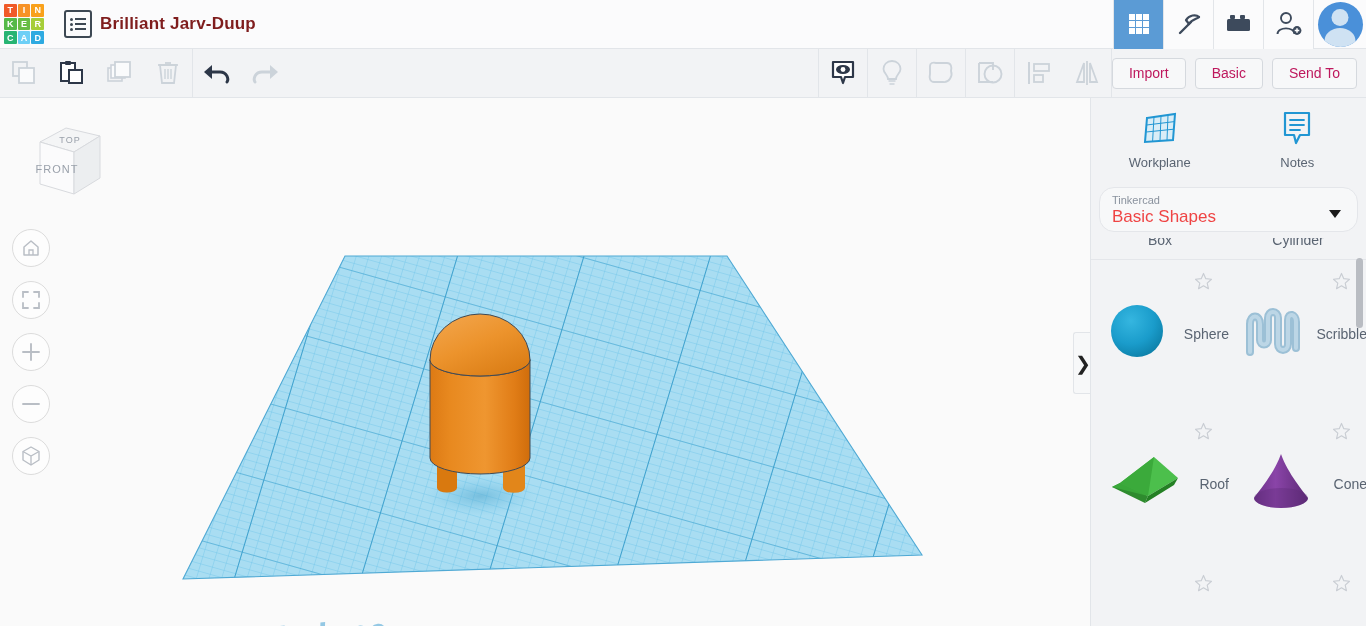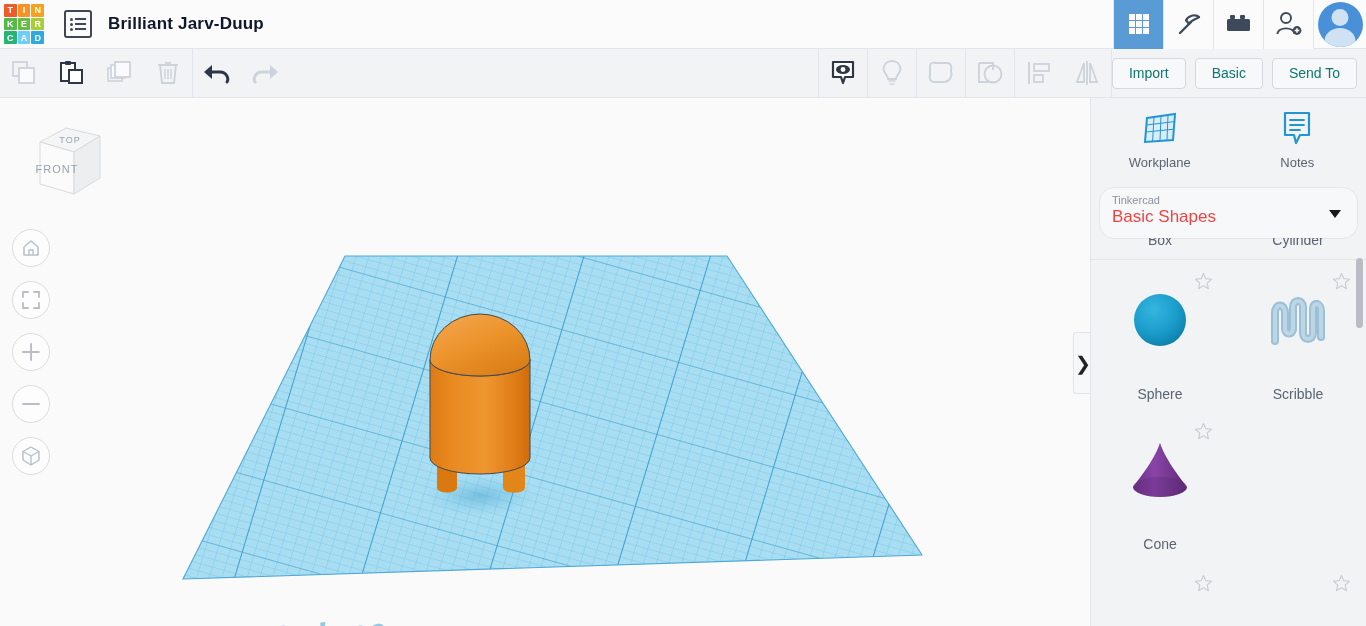--- a/index.html
+++ b/index.html
@@ -32,22 +32,22 @@
   .doc-icon {
     width: 28px; height: 28px; margin-left: 20px;
     border: 2px solid #3d4853; border-radius: 3px;
     display: flex; flex-direction: column; justify-content: center;
     padding: 3px 4px; gap: 2px;
   }
   .doc-icon i { display: flex; align-items: center; gap: 2px; }
   .doc-icon i b { width: 3px; height: 3px; background: #3d4853; border-radius: 50%; display: block; }
   .doc-icon i u { flex: 1; height: 2px; background: #3d4853; display: block; text-decoration: none; }
   .proj-title {
-    margin-left: 16px; font-size: 17px; font-weight: bold;
-    color: #0f172a; letter-spacing: .2px;
+    margin-left: 8px; font-size: 17px; font-weight: bold;
+    color: #7f1d1d; letter-spacing: .2px;
   }
   .topbar-right { margin-left: auto; display: flex; align-items: center; height: 49px; }
   .tb-icon {
     width: 50px; height: 49px; display: flex; align-items: center; justify-content: center;
     border-left: 1px solid #e2e5e9; background: #fbfbfc;
   }
   .tb-icon.active { background: #5b9bd5; }
   .avatar-wrap {
     width: 53px; height: 49px; display: flex; align-items: center; justify-content: center;
     border-left: 1px solid #e2e5e9;
@@ -73,21 +73,21 @@
   }
   .t2-group { display: flex; align-items: center; height: 49px; }
   .t2-btn {
     width: 48px; height: 49px; display: flex; align-items: center; justify-content: center;
   }
   .vsep { width: 1px; height: 49px; background: #e2e5e9; }
   .t2-spacer { flex: 1; }
   .t2-actions { display: flex; align-items: center; gap: 9px; padding-right: 9px; }
   .act-btn {
     height: 31px; padding: 0 16px; border: 1px solid #d5d9de; border-radius: 4px;
-    background: #f7f8f9; color: #0f766e; font-size: 14px;
+    background: #f7f8f9; color: #be185d; font-size: 14px;
     font-family: "Liberation Sans", sans-serif;
     display: flex; align-items: center; justify-content: center; cursor: pointer;
   }
 
   
   .canvas {
     position: absolute; left: 0; top: 98px; width: 1090px; height: 528px;
     background: #fafafa; overflow: hidden;
   }
   .viewcube { position: absolute; left: 26px; top: 10px; width: 80px; height: 92px; }
@@ -118,38 +118,38 @@
     position: absolute; left: 1090px; top: 98px; width: 276px; height: 528px;
     background: #f2f3f5; border-left: 1px solid #e2e5e9;
   }
   .tools-row { display: flex; height: 83px; padding-top: 10px; }
   .tool {
     flex: 1; display: flex; flex-direction: column; align-items: center; gap: 7px;
     cursor: pointer;
   }
   .tool-label { font-size: 13px; color: #5a6472; }
   .dropdown {
-    margin: 6px 8px 0 8px; height: 52px; background: #f7f8f9;
+    margin: 6px 8px 0 8px; height: 45px; background: #f7f8f9;
     border: 1px solid #e4e6ea; border-radius: 15px;
     padding: 6px 12px; position: relative; cursor: pointer;
   }
   .dd-small { font-size: 11px; color: #8a929e; }
   .dd-value { font-size: 17px; color: #ef4444; margin-top: 1px; }
   .dd-caret {
     position: absolute; right: 16px; top: 22px;
     width: 0; height: 0; border-left: 6px solid transparent; border-right: 6px solid transparent;
     border-top: 8px solid #1a1a1a;
   }
   .shapes {
     position: absolute; left: 0; top: 140px; width: 276px; height: 380px; overflow: hidden;
   }
   .shape-row { display: flex; }
   .shape-cell {
     width: 138px; height: 150px; position: relative;
-    display: flex; flex-direction: column; align-items: center; justify-content: flex-end;
+    display: flex; align-items: center; justify-content: flex-end;
     padding-bottom: 8px; cursor: pointer;
   }
   .shape-cell .star { position: absolute; right: 16px; top: 12px; }
   .shape-name { font-size: 14px; color: #5a6472; margin-top: 6px; }
   .shape-art { flex: 1; display: flex; align-items: center; justify-content: center; width: 100%; }
   .cut-label-row {
     display: flex; height: 22px; border-bottom: 1px solid #e4e6ea;
     align-items: flex-start; overflow: hidden;
   }
   .cut-label { width: 138px; text-align: center; font-size: 14px; color: #5a6472; margin-top: -6px; }
@@ -514,20 +514,36 @@
       </div>
 
       <div class="shape-row">
         <div class="shape-cell">
           <span class="star">
             <svg width="19" height="19" viewBox="0 0 20 20">
                 <path d="M10 1.5 L12.4 7 L18.4 7.6 L13.9 11.7 L15.2 17.6 L10 14.5 L4.8 17.6 L6.1 11.7 L1.6 7.6 L7.6 7 Z" fill="none" stroke="#c9cdd3" stroke-width="1.2" stroke-linejoin="round"></path>
               </svg>
           </span>
           <div class="shape-art">
+            <svg width="74" height="60" viewBox="0 0 74 60">
+              <polygon points="46,6 70,27 40,45 12,32" fill="#4cbf4c"></polygon>
+              <polygon points="12,32 40,45 37,52 4,36" fill="#2e8b2e"></polygon>
+              <polygon points="40,45 70,27 66,34 37,52" fill="#248024"></polygon>
+              <polygon points="46,6 12,32 4,36 40,45" fill="#3aa93a" opacity="0.95"></polygon>
+            </svg>
+          </div>
+          <span class="shape-name">Roof</span>
+        </div>
+        <div class="shape-cell">
+          <span class="star">
+            <svg width="19" height="19" viewBox="0 0 20 20">
+                <path d="M10 1.5 L12.4 7 L18.4 7.6 L13.9 11.7 L15.2 17.6 L10 14.5 L4.8 17.6 L6.1 11.7 L1.6 7.6 L7.6 7 Z" fill="none" stroke="#c9cdd3" stroke-width="1.2" stroke-linejoin="round"></path>
+              </svg>
+          </span>
+          <div class="shape-art">
             <svg width="66" height="62" viewBox="0 0 66 62">
               <defs>
                   <linearGradient id="coneG" x1="0" y1="0" x2="1" y2="0">
                 <stop offset="0%" stop-color="#6b3187"></stop>
                     <stop offset="40%" stop-color="#8a44a8"></stop>
                     <stop offset="100%" stop-color="#5d2a76"></stop>
               </linearGradient>
                 </defs>
               <path d="M33 4 C40 24, 56 42, 60 48 A27 10 0 0 1 6 48 C10 42, 26 24, 33 4 Z" fill="url(#coneG)"></path>
               <ellipse cx="33" cy="48" rx="27" ry="10" fill="#5d2a76" opacity="0.35"></ellipse>

